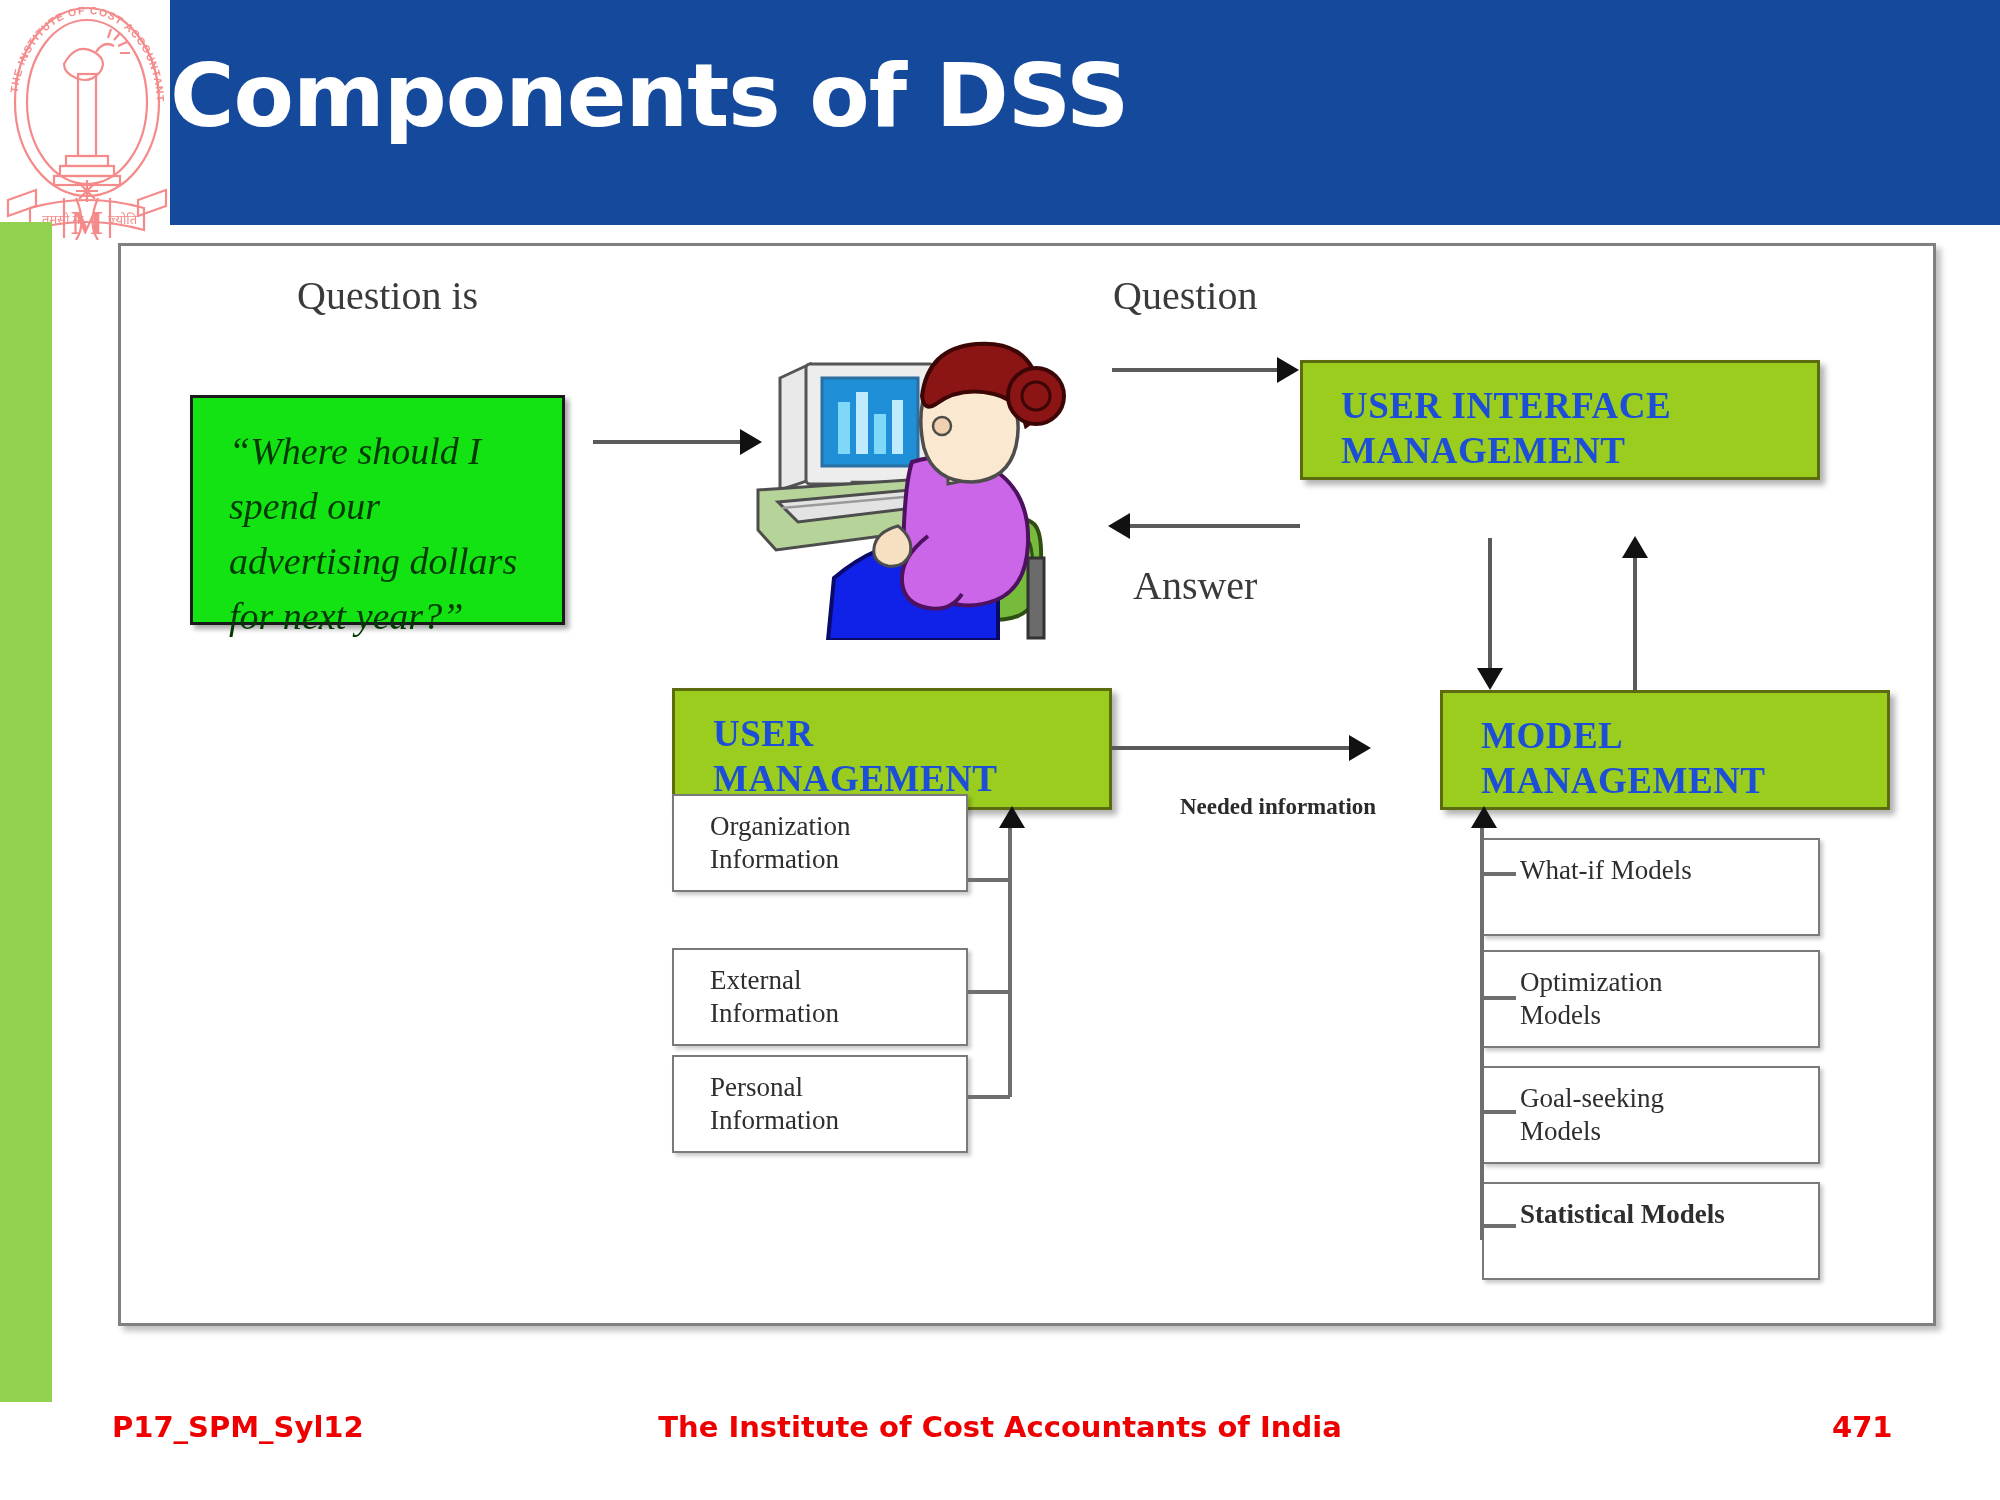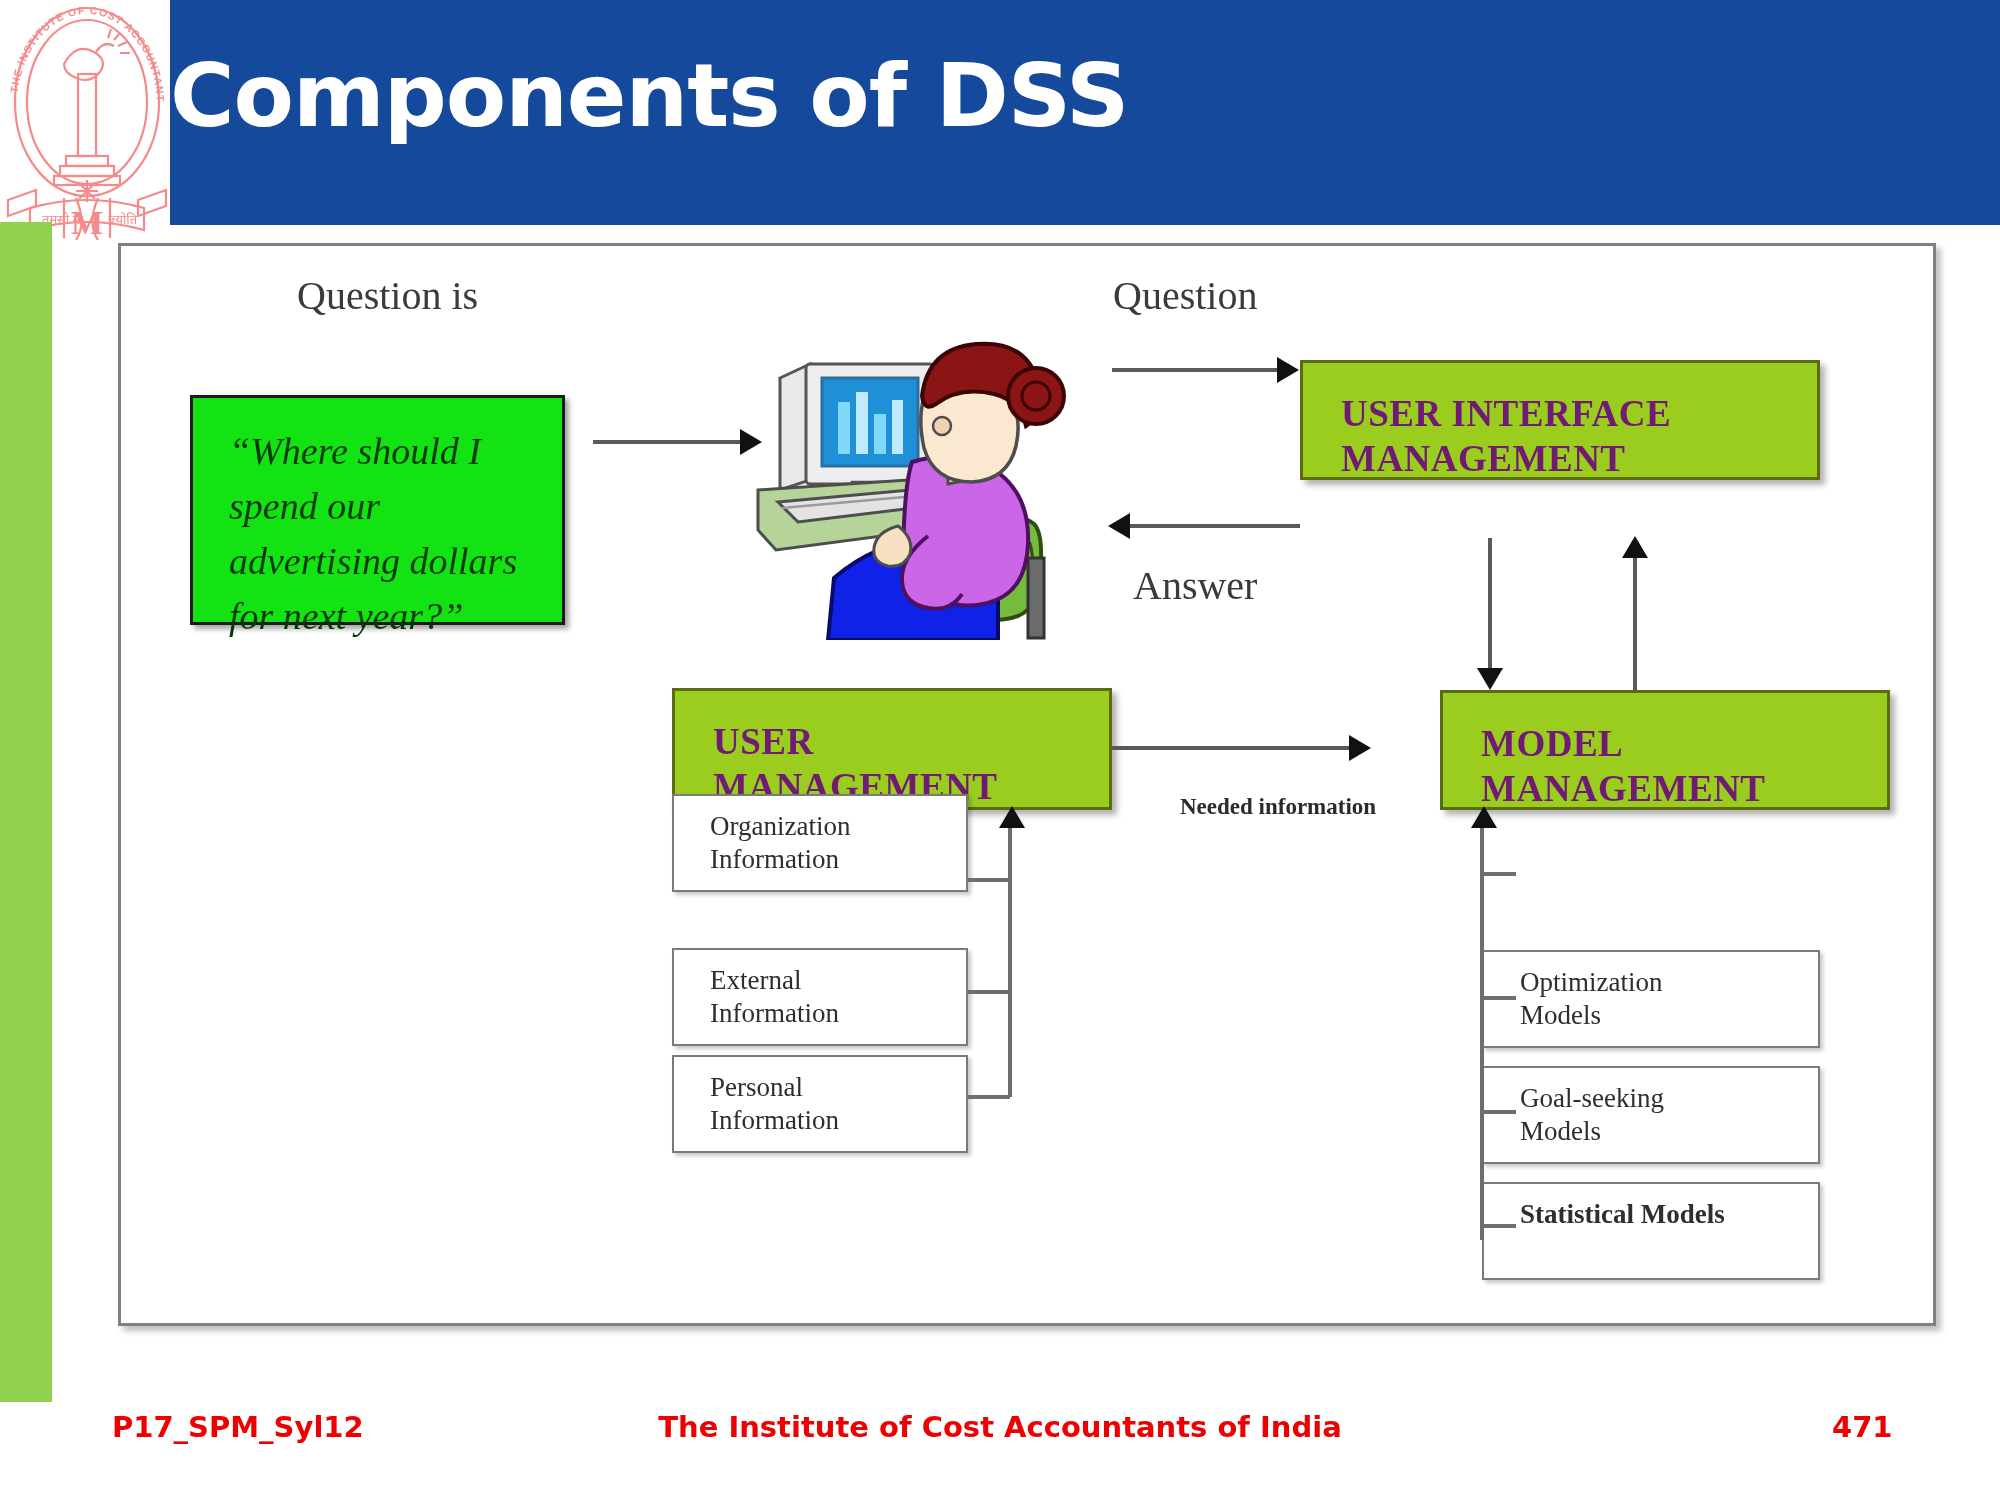--- a/index.html
+++ b/index.html
@@ -82,24 +82,24 @@
   }
 
   
   .comp-box {
     position: absolute;
     background: #9acd1e;
     border: 3px solid #5c6b10;
     box-shadow: 5px 5px 6px rgba(0,0,0,0.3);
     font-family: "Liberation Serif", serif;
     font-weight: bold;
-    color: #701a75;
+    color: #1d4ed8;
     letter-spacing: 0.5px;
     line-height: 1.22;
-    padding: 28px 0 0 38px;
+    padding: 20px 0 0 38px;
   }
   .comp-ui    { left: 1300px; top: 360px; width: 520px; height: 120px; font-size: 37px; }
   .comp-data  { left: 672px;  top: 688px; width: 440px; height: 122px; font-size: 37px; }
   .comp-model { left: 1440px; top: 690px; width: 450px; height: 120px; font-size: 37px; }
 
   
   .sub-box {
     position: absolute;
     background: #ffffff;
     border: 2px solid #7a7a7a;
@@ -302,20 +302,23 @@
     <div>Personal</div>
     <div>Information</div>
   </div>
 
   <div class="ln ln-v ln-thin" style="left:1008px; top:818px; height:279px;"></div>
   <div class="ln ln-h ln-thin" style="left:968px; top:878px; width:42px;"></div>
   <div class="ln ln-h ln-thin" style="left:968px; top:990px; width:42px;"></div>
   <div class="ln ln-h ln-thin" style="left:968px; top:1095px; width:42px;"></div>
   <div class="arrow arrow-u" style="left:999px; top:806px;"></div>
 
+  <div class="sub-box sub-right sr1">
+    <div>What-if Models</div>
+  </div>
   <div class="sub-box sub-right sr2">
     <div>Optimization</div>
     <div>Models</div>
   </div>
   <div class="sub-box sub-right sr3">
     <div>Goal-seeking</div>
     <div>Models</div>
   </div>
   <div class="sub-box sub-right sr4">
     <div>Statistical Models</div>

